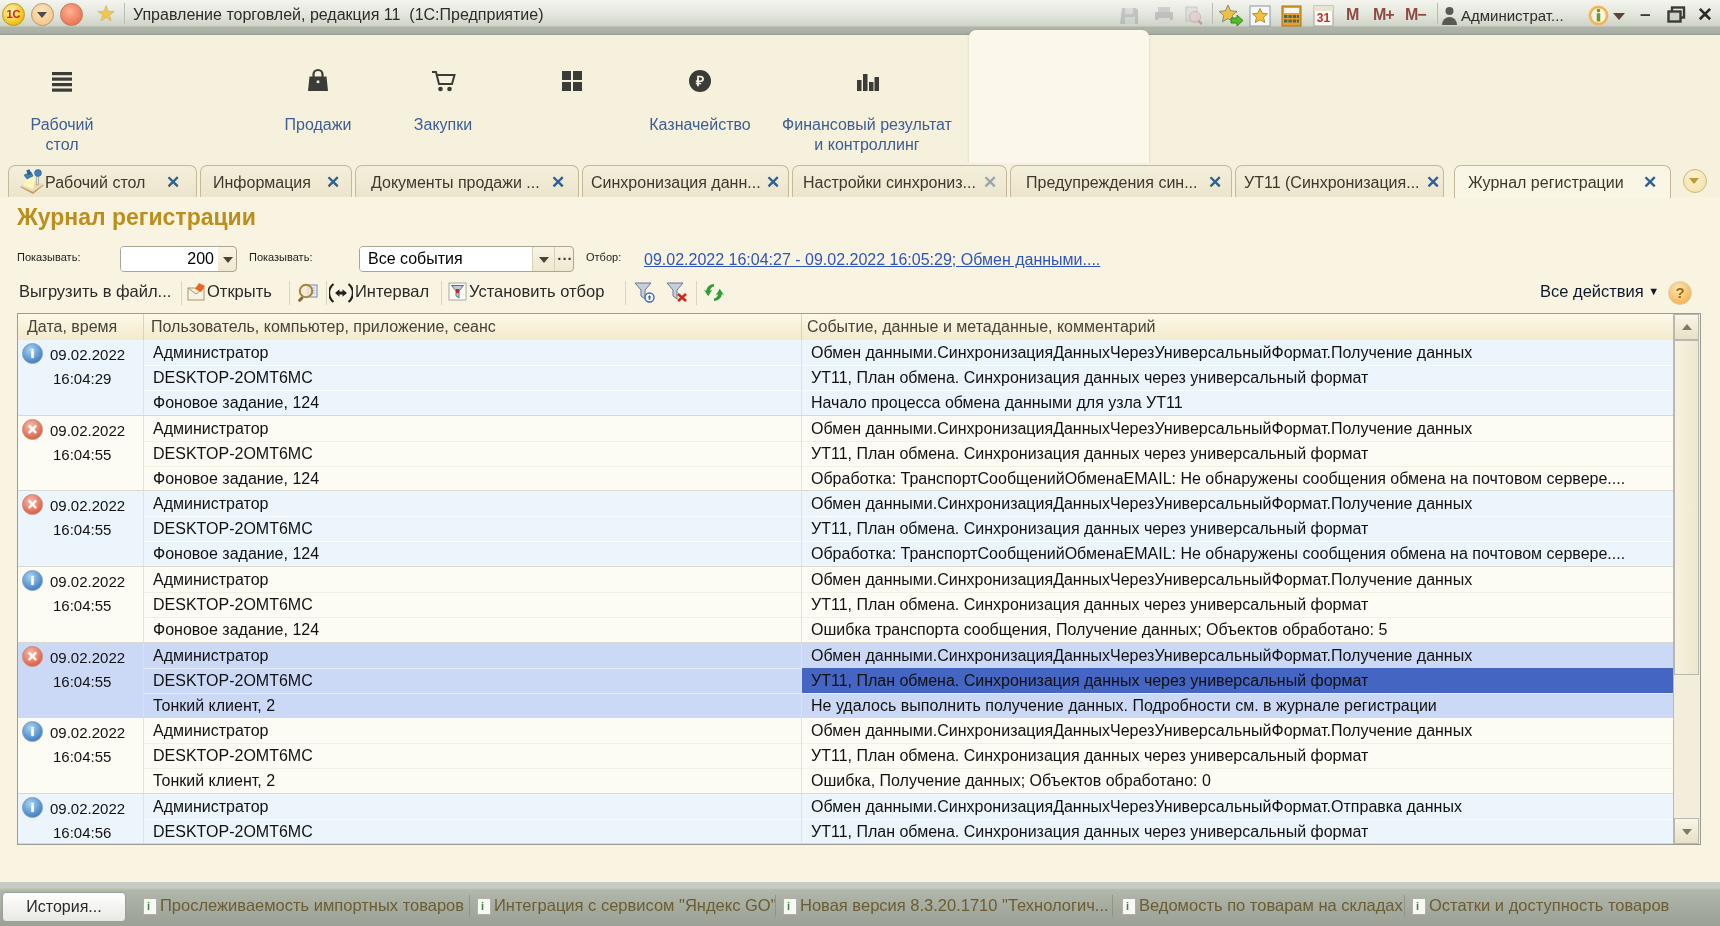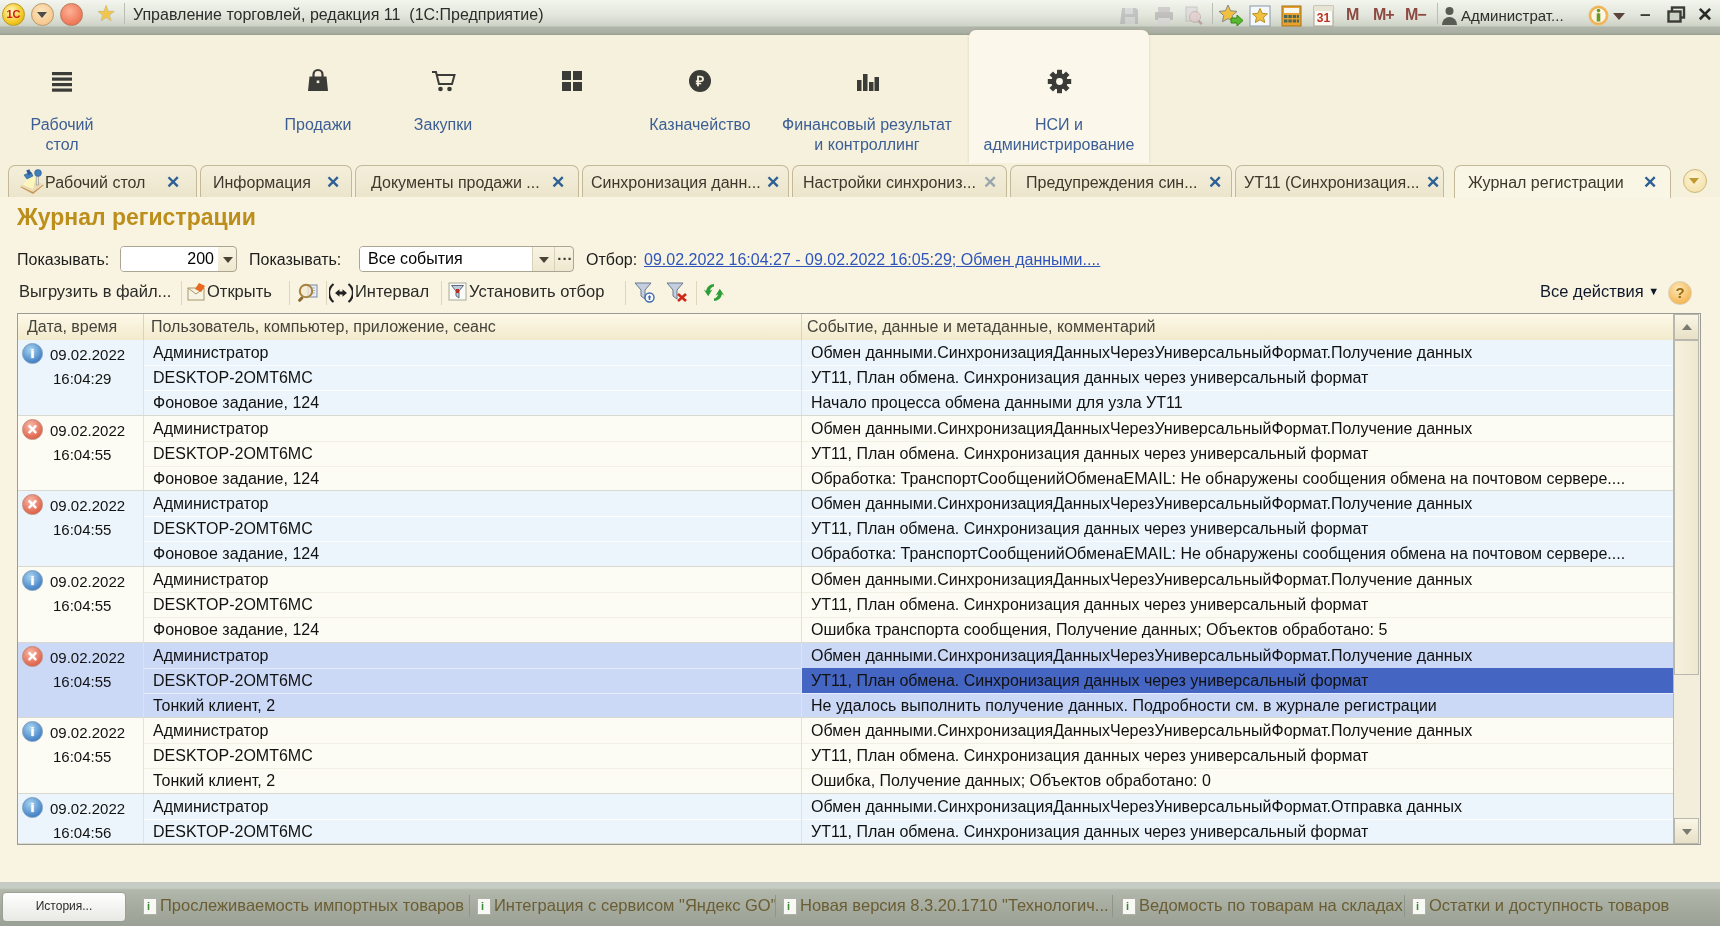--- a/index.html
+++ b/index.html
@@ -30,21 +30,21 @@
  font-size:16px;color:#3e382c;white-space:nowrap;}
 .tab .tx{position:absolute;top:8px;}
 .tab .cl{position:absolute;top:6px;color:#2e6094;font-weight:bold;font-size:17px;}
 .tab.active{background:#faf6e5;height:32px;z-index:3;}
 #tabmore{position:absolute;left:1683px;top:6px;width:22px;height:22px;border-radius:50%;
  background:radial-gradient(circle at 45% 35%,#fdf4d5,#f3ddA0);border:1px solid #cbb97e;}
 #tabmore:after{content:"";position:absolute;left:5px;top:8px;border-left:5px solid transparent;border-right:5px solid transparent;border-top:6px solid #c09a30;}
 
 #content{left:0;top:197px;width:1720px;height:690px;background:#f9f4e2;}
 #h1{position:absolute;left:17px;top:7px;font-size:23px;font-weight:bold;color:#bc8e1c;}
-.flabel{position:absolute;top:54px;font-size:16px;color:#1c1c1a;}
+.flabel{position:absolute;top:54px;font-size:11px;color:#1c1c1a;}
 .fgrp{position:absolute;top:49px;height:26px;border:1px solid #aaa693;border-radius:4px;background:linear-gradient(#f8f4e2,#efe8d0);box-sizing:border-box;overflow:hidden;font-size:16px;}
 .fwhite{position:absolute;left:0;top:0;bottom:0;background:#fff;}
 .fbtn{position:absolute;top:0;bottom:0;}
 .tri{position:absolute;left:50%;top:10px;margin-left:-5px;width:0;height:0;border-left:5px solid transparent;border-right:5px solid transparent;border-top:6px solid #4a4436;}
 #filterlink{position:absolute;left:644px;top:54px;font-size:16px;color:#2f55bb;text-decoration:underline;}
 
 .tb{position:absolute;top:85px;height:22px;font-size:16.5px;color:#2a2a26;white-space:nowrap;}
 .tbsep{position:absolute;top:84px;width:1px;height:24px;background:#ddd5bc;}
 
 #grid{position:absolute;left:17px;top:116px;width:1684px;height:532px;border:1px solid #9c9c94;box-sizing:border-box;background:#fdfcf4;overflow:hidden;}
@@ -70,21 +70,21 @@
 .selcell{position:absolute;background:#4565c2;color:#fff;}
 
 #vscroll{position:absolute;right:0;top:0;width:26px;height:530px;background:#f3eedc;border-left:1px solid #b8b8ae;}
 .sbtn{position:absolute;left:0;width:25px;height:26px;background:linear-gradient(#faf6e6,#e8e0c6);border:1px solid #b8b8ae;box-sizing:border-box;}
 .sarr{position:absolute;left:7px;width:0;height:0;border-left:5px solid transparent;border-right:5px solid transparent;}
 #sthumb{position:absolute;left:0;top:26px;width:25px;height:305px;background:linear-gradient(90deg,#f6f1de,#efe8d0);border:1px solid #b8b8ae;box-sizing:border-box;}
 
 #statusbar{left:0;top:882px;width:1720px;height:44px;
  background:linear-gradient(#c6ccc4 0,#c6ccc4 6px,#b2b7ab 8px,#a3a99c 65%,#9ba196 100%);}
 #histbtn{position:absolute;left:2px;top:10px;width:122px;height:28px;background:linear-gradient(#ffffff,#e8e8e4);
- border:1px solid #9aa095;border-radius:4px;font-size:12px;color:#2a2a26;text-align:center;line-height:27px;}
+ border:1px solid #9aa095;border-radius:4px;font-size:16px;color:#2a2a26;text-align:center;line-height:27px;}
 .slink{position:absolute;top:14px;font-size:16.5px;color:#6b5d33;white-space:nowrap;}
 .sico{position:absolute;top:16px;width:12px;height:15px;background:#f8f8f4;border:1px solid #b0b0a8;}
 .sico:after{content:"i";position:absolute;left:3px;top:0px;font-size:11px;line-height:14px;color:#3a8a3a;font-weight:bold;}
 .ssep{position:absolute;top:13px;width:1px;height:22px;background:#8f958a;}
 </style></head>
 <body>
 <div class="abs" id="titlebar">
   <div class="tbtn" id="ticon1c">1C</div>
   <div class="tbtn" id="tbtn2"></div>
   <div class="tbtn" id="tbtn3"></div>
@@ -208,35 +208,20 @@
   <div class="sect" style="left:767px;width:200px">
     <div class="ic"><svg width="26" height="26" viewBox="0 0 26 26">
           <g fill="#3b3b38">
             <rect x="3" y="12" width="4.5" height="11"></rect>
             <rect x="9" y="6" width="4.5" height="17"></rect>
             <rect x="15" y="14" width="4.5" height="9"></rect>
             <rect x="20.5" y="9" width="4.5" height="14"></rect>
           </g>
         </svg></div>
     <div class="lb">Финансовый результат<br>и контроллинг</div>
-  </div>
-  <div class="sect" style="left:977px;width:164px">
-    <div class="ic"><svg width="27" height="27" viewBox="0 0 27 27">
-          <rect x="11" y="1.8" width="5" height="5" fill="#3b3b38" transform="rotate(0 13.5 13.5)"></rect>
-          <rect x="11" y="1.8" width="5" height="5" fill="#3b3b38" transform="rotate(45 13.5 13.5)"></rect>
-          <rect x="11" y="1.8" width="5" height="5" fill="#3b3b38" transform="rotate(90 13.5 13.5)"></rect>
-          <rect x="11" y="1.8" width="5" height="5" fill="#3b3b38" transform="rotate(135 13.5 13.5)"></rect>
-          <rect x="11" y="1.8" width="5" height="5" fill="#3b3b38" transform="rotate(180 13.5 13.5)"></rect>
-          <rect x="11" y="1.8" width="5" height="5" fill="#3b3b38" transform="rotate(225 13.5 13.5)"></rect>
-          <rect x="11" y="1.8" width="5" height="5" fill="#3b3b38" transform="rotate(270 13.5 13.5)"></rect>
-          <rect x="11" y="1.8" width="5" height="5" fill="#3b3b38" transform="rotate(315 13.5 13.5)"></rect>
-          <circle cx="13.5" cy="13.5" r="8.2" fill="#3b3b38"></circle>
-          <circle cx="13.5" cy="13.5" r="3.4" fill="#fbf8eb"></circle>
-        </svg></div>
-    <div class="lb">НСИ и<br>администрирование</div>
   </div>
 </div>
 <div class="abs" id="tabbar">
   <div class="tab" style="left:8px;width:187px">
     <svg style="position:absolute;left:9px;top:2px" width="27" height="28" viewBox="0 0 27 28">
         <path fill="#c89858" d="M2 19 L14 13 L26 17 L15 26 Z"></path>
         <path fill="#eddbb8" d="M2 18 L14 12 L26 16 L15 24 Z"></path>
         <path fill="#fdf8bc" d="M5 17 L12 7 L18 9 L15 21 Z" opacity="0.95"></path>
         <rect x="18.2" y="5" width="2.2" height="12" fill="#e4e4da" stroke="#90908a" stroke-width="0.6"></rect>
         <path fill="#3f80bc" stroke="#2a5a88" stroke-width="0.6" d="M6 7 L13 4 L15 8 L9 11 Z"></path>

